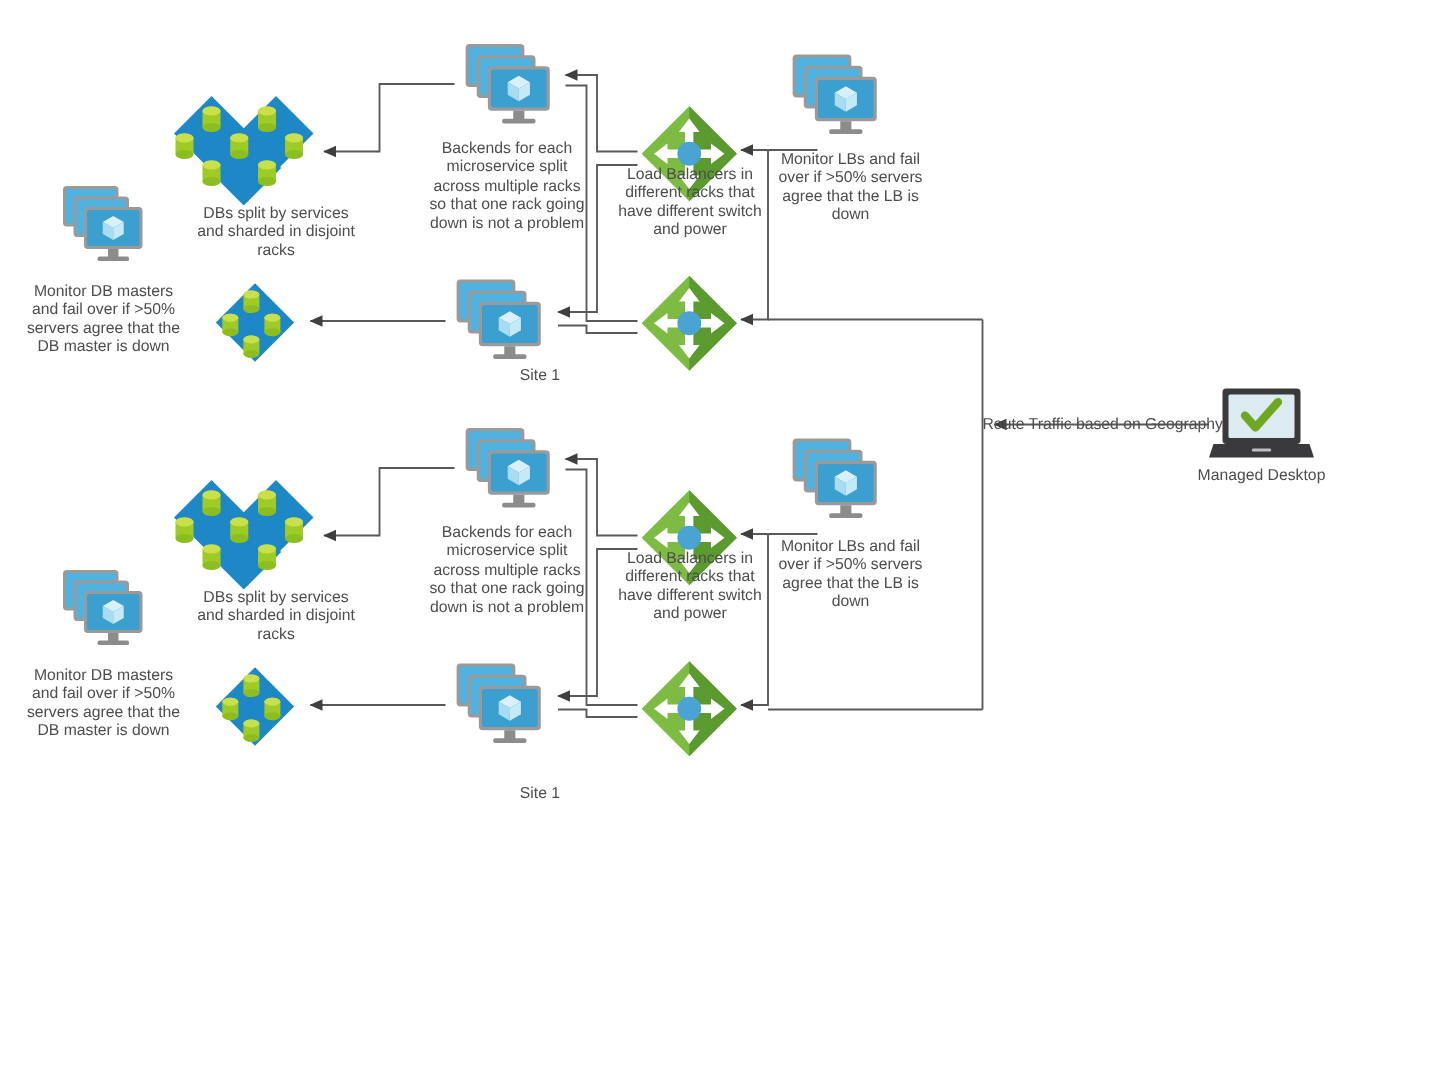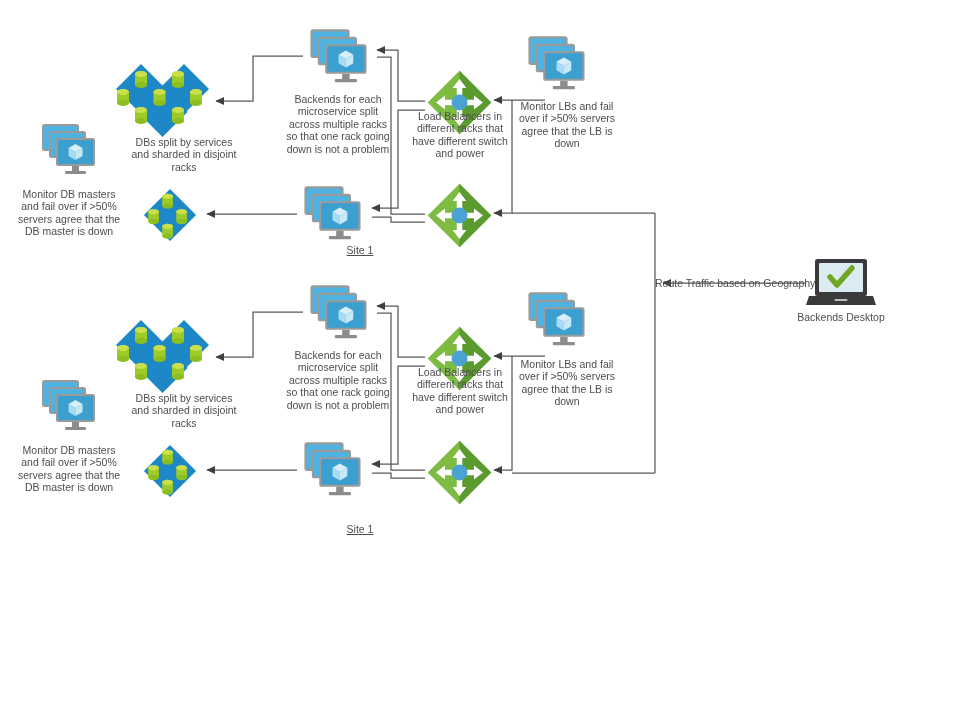--- a/index.html
+++ b/index.html
@@ -3,21 +3,21 @@
 <meta charset="utf-8">
 <style>
   html,body{margin:0;padding:0;background:#ffffff;}
   body{width:960px;height:720px;position:relative;overflow:hidden;
        font-family:"Liberation Sans","DejaVu Sans",sans-serif;color:#4a4a4a;}
   #stage{position:absolute;left:0;top:0;width:960px;height:720px;}
   .node{position:absolute;}
   .cap{position:absolute;text-align:center;font-size:10.5px;line-height:12.4px;
        color:#4d4d4d;white-space:pre-line;}
   svg.wires{position:absolute;left:0;top:0;width:960px;height:720px;overflow:visible;}
-  .sitelbl{position:absolute;font-size:10.5px;color:#4d4d4d;text-align:center;text-decoration:underline;}
+  .sitelbl{position:absolute;font-size:10.5px;color:#4d4d4d;text-align:center;}
 </style>
 </head>
 <body>
 
 <div id="stage">
 
   <svg class="wires" viewBox="0 0 960 720">
     <defs>
       <marker id="ah" markerWidth="9" markerHeight="9" refX="8" refY="4.5" orient="auto" markerUnits="userSpaceOnUse">
         <path d="M0,0.6 L8.6,4.5 L0,8.4 Z" fill="#3f3f3f"></path>
@@ -539,15 +539,15 @@
 
   <div class="node" style="left:806px;top:258px;width:70px;height:52px;">
     <svg viewBox="0 0 140 104" width="70" height="52">
       <rect x="18" y="2" width="104" height="74" rx="5" fill="#3A3A3C"></rect>
       <rect x="26" y="10" width="88" height="58" rx="2" fill="#DCEBF2"></rect>
       <path d="M48,38 L62,54 L92,20" fill="none" stroke="#6FA721" stroke-width="11" stroke-linecap="round" stroke-linejoin="round"></path>
       <path d="M6,76 L134,76 L140,94 L0,94 Z" fill="#3A3A3C"></path>
       <rect x="57" y="82" width="26" height="4" rx="2" fill="#BFBFBF"></rect>
     </svg>
   </div>
-  <div class="cap" style="left:790px;top:311px;width:102px;">Backends Desktop</div>
+  <div class="cap" style="left:790px;top:311px;width:102px;">Managed Desktop</div>
 
 </div>
 
 </body></html>

